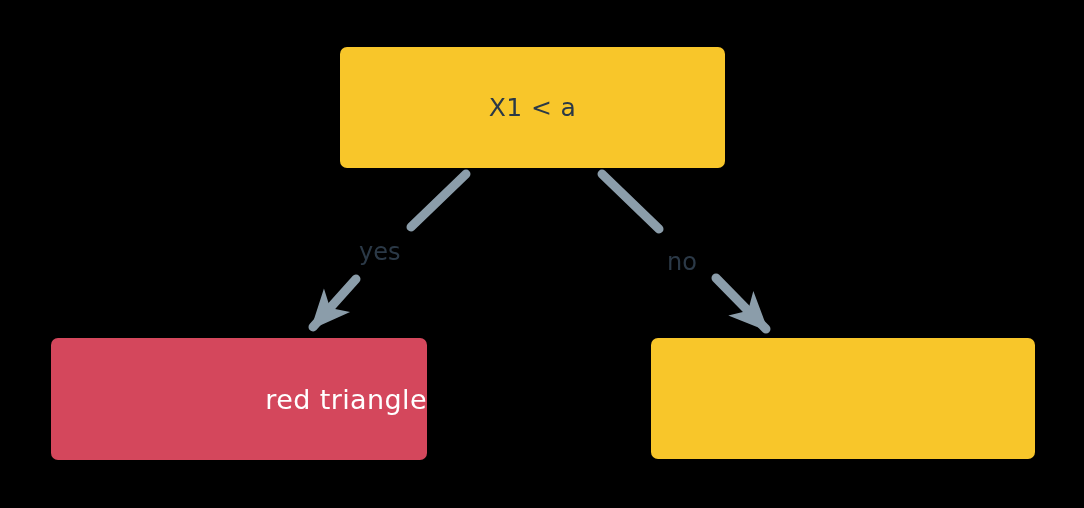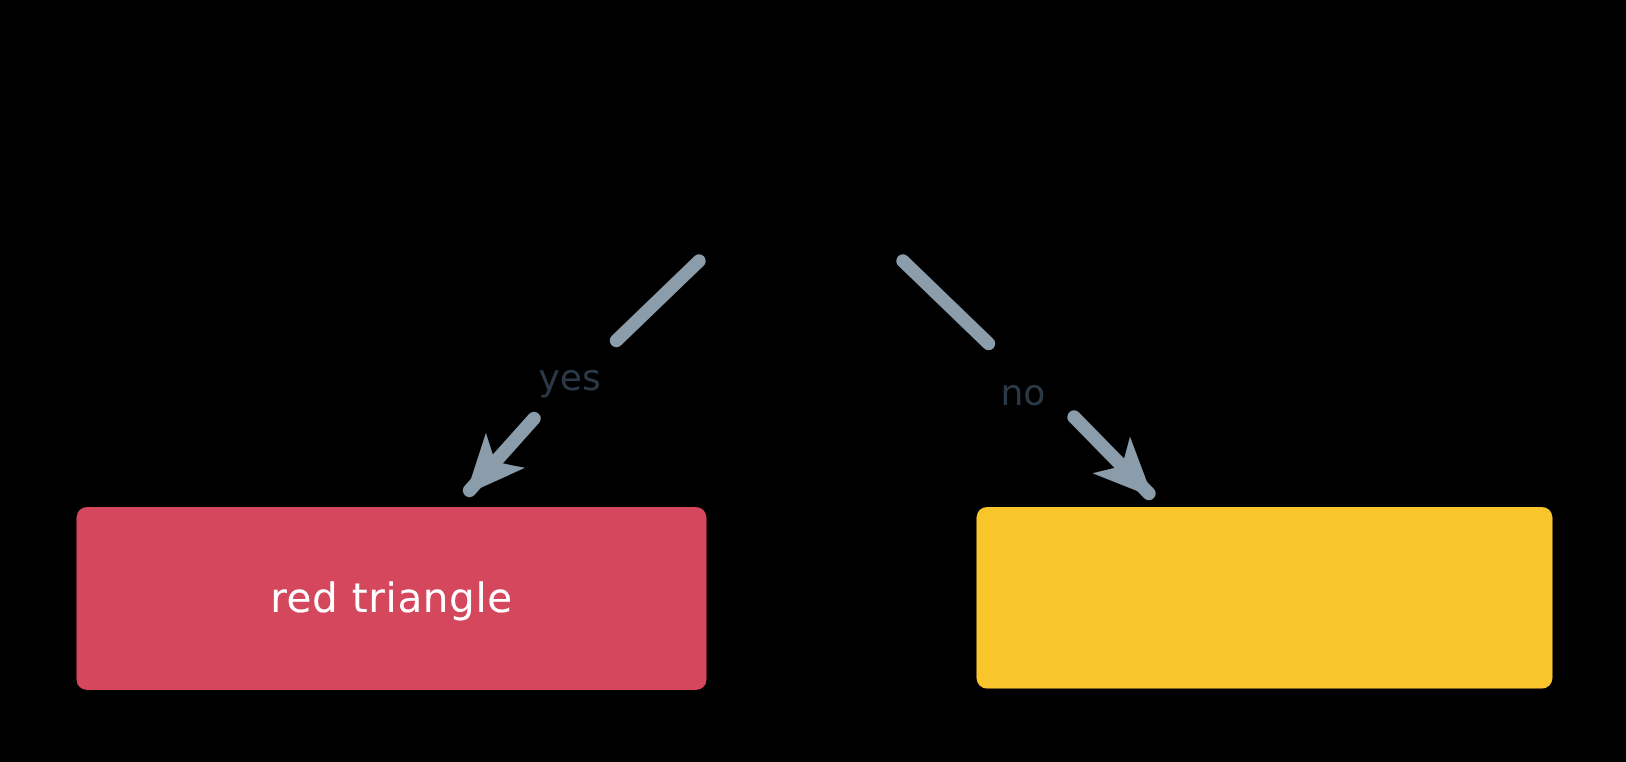--- a/index.html
+++ b/index.html
@@ -45,22 +45,23 @@
     top: 47px;
     width: 385px;
     height: 121px;
   }
   #node-root .node-label {
     color: #2b3947;
   }
   #node-leaf-left {
     left: 51px;
     top: 338px;
-    width: 420px;
+    width: 376px;
     height: 122px;
+    justify-content: flex-end;
   }
   #node-leaf-left .node-label {
     color: #ffffff;
     font-size: 27px;
   }
   #node-leaf-right {
     left: 651px;
     top: 338px;
     width: 384px;
     height: 121px;
@@ -110,20 +111,23 @@
     <line x1="466" y1="174" x2="411" y2="227" stroke="#8b9daa" stroke-width="9" stroke-linecap="round"></line>
 
     <line x1="356" y1="279" x2="313" y2="327" stroke="#8b9daa" stroke-width="9" stroke-linecap="round" marker-end="url(#arrowhead-left)"></line>
 
     <line x1="602" y1="174" x2="659" y2="229" stroke="#8b9daa" stroke-width="9" stroke-linecap="round"></line>
 
     <line x1="716" y1="278" x2="766" y2="329" stroke="#8b9daa" stroke-width="9" stroke-linecap="round" marker-end="url(#arrowhead-right)"></line>
   </svg>
 
 
+  <div id="node-root" class="node" style="background:#f8c62a">
+    <span class="node-label">X1 &lt; a</span>
+  </div>
 
   <div id="node-leaf-left" class="node" style="background:#d4475c">
     <span class="node-label">red triangle</span>
   </div>
 
   <div id="node-leaf-right" class="node" style="background:#f8c62a">
     <span class="node-label"></span>
   </div>
 
   <div id="edge-label-yes" class="edge-label">yes</div>

